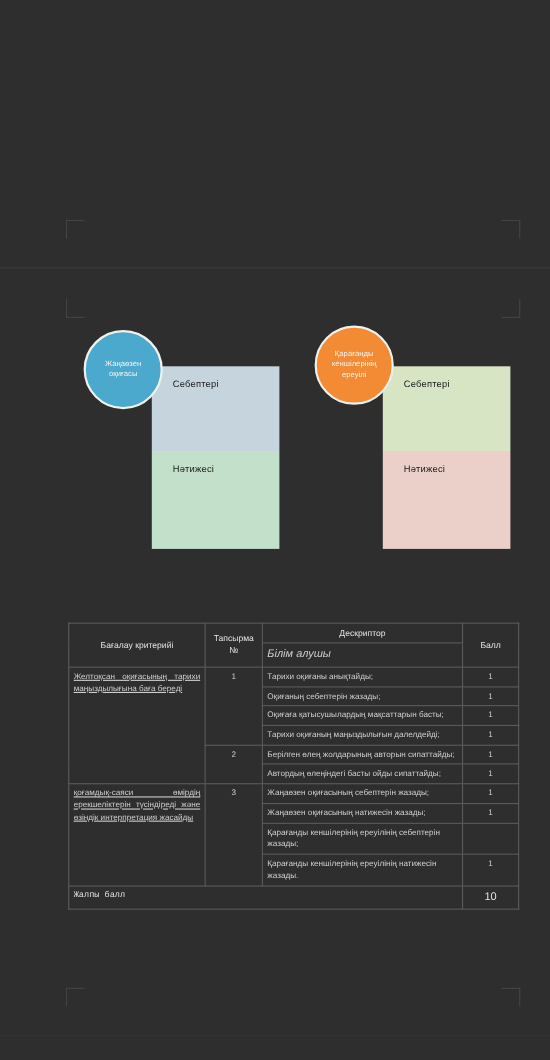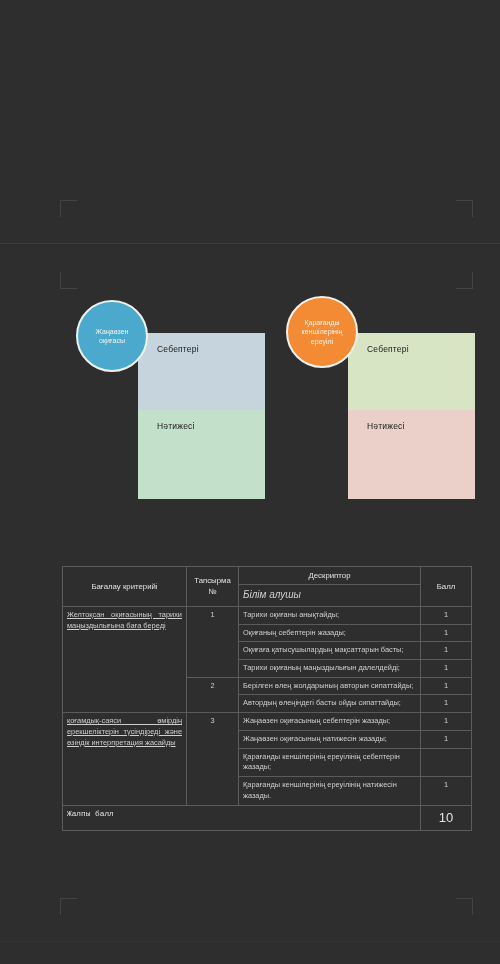--- a/index.html
+++ b/index.html
@@ -74,21 +74,21 @@
 
   
   .diagram {
     position: absolute;
   }
   .diag-left  { left: 76px;  top: 300px; }
   .diag-right { left: 286px; top: 296px; }
 
   .diag-box {
     position: absolute;
-    width: 127px;
+    width: 116px;
   }
   .diag-left .diag-box  { left: 62px; top: 33px; }
   .diag-right .diag-box { left: 62px; top: 37px; }
 
   .diag-cell {
     box-sizing: border-box;
     display: flex;
     align-items: flex-start;
     padding: 11px 0 0 19px;
     font-size: 8.5px;
@@ -152,21 +152,21 @@
 
   .cell-crit   { text-align: justify; text-align-last: left; text-decoration: underline; }
   .cell-center { text-align: center; vertical-align: middle; }
   .cell-sub {
     font-style: italic;
     font-size: 10px;
     padding-left: 4px;
     color: #cfcfcf;
   }
   .total-label { font-size: 7.8px; color: #e2e2e2; font-family: Liberation Mono, monospace; }
-  .total-value { text-align: center; font-size: 13px; color: #e2e2e2; margin-top: 20px; }
+  .total-value { text-align: center; font-size: 10px; color: #e2e2e2; margin-top: 20px; }
 </style>
 </head>
 <body>
 
 <div class="page">
 
   <div class="top-rule"></div>
   <div class="bottom-rule"></div>
 
   <div class="crop tl crop-tl1"></div>

